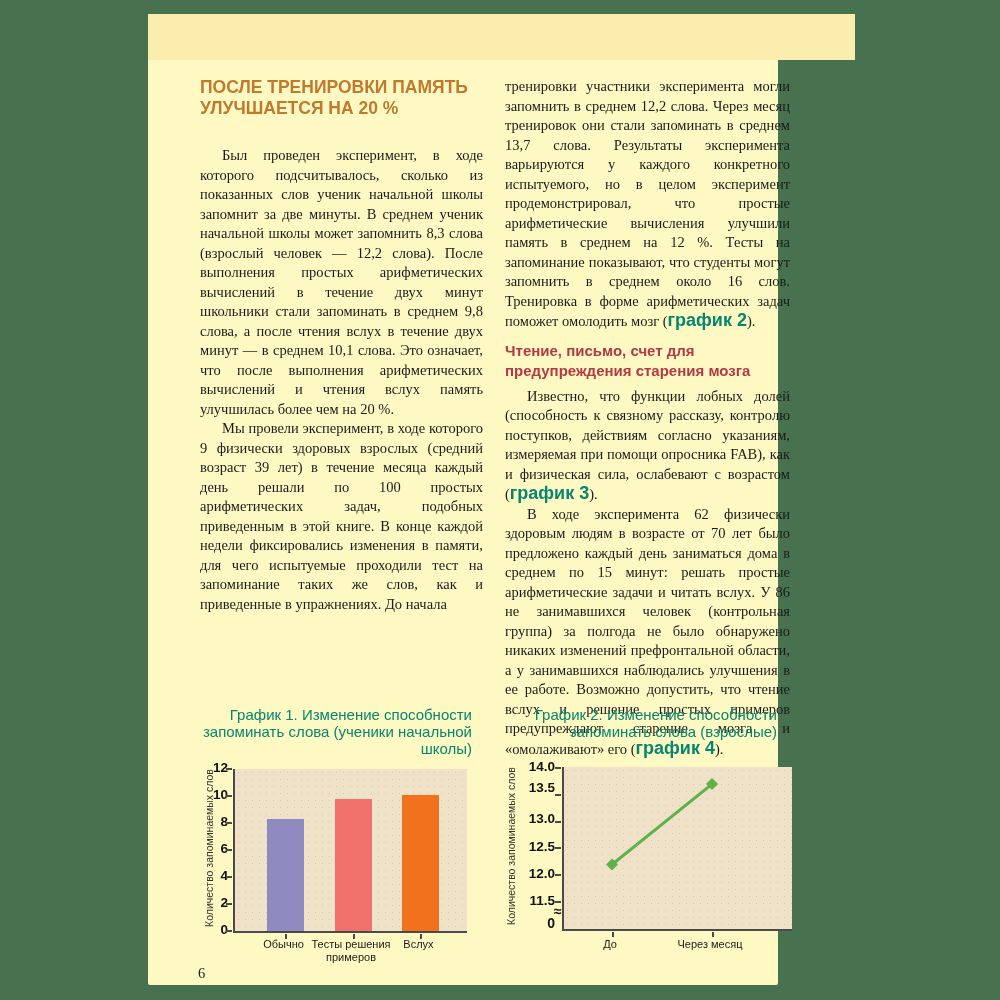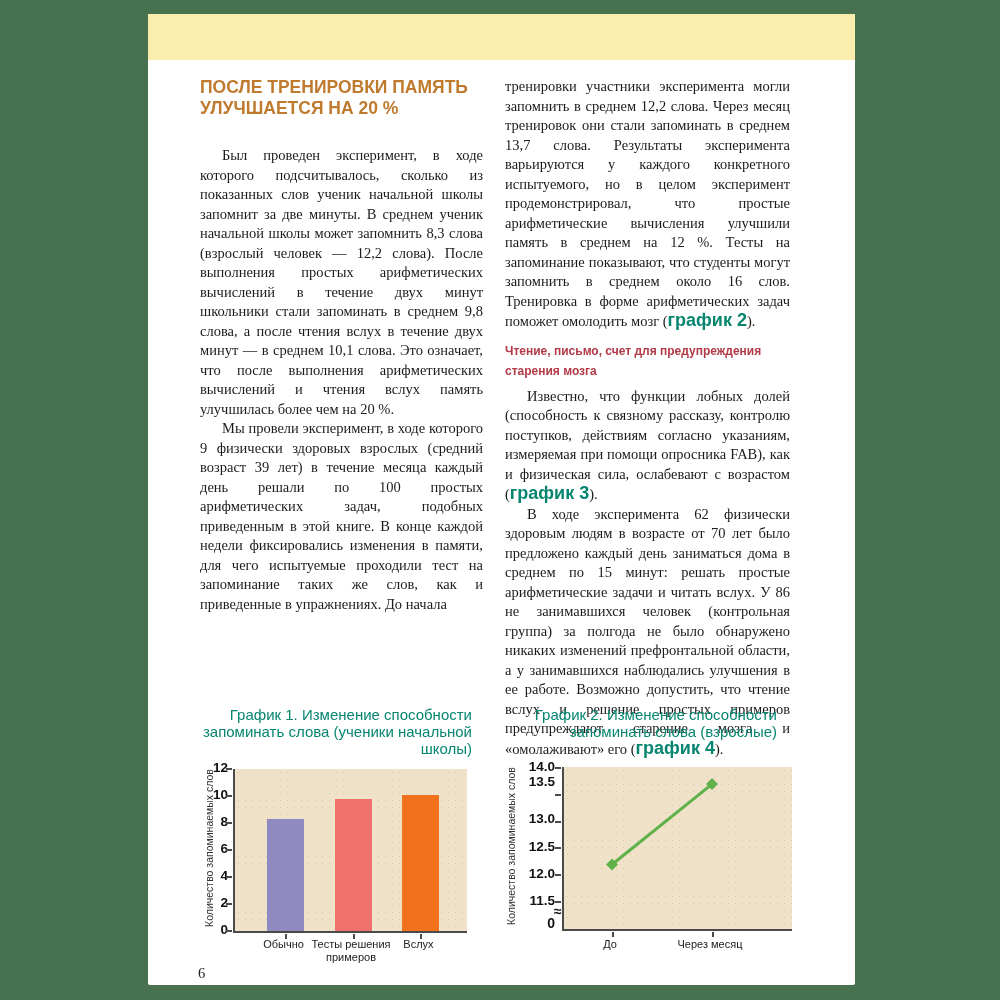--- a/index.html
+++ b/index.html
@@ -3,42 +3,42 @@
 <meta charset="utf-8">
 <style>
   html,body{margin:0;padding:0;}
   body{
     width:1000px;height:1000px;position:relative;
     background:#48724F;
     font-family:"Liberation Sans",sans-serif;
     overflow:hidden;
   }
   .page{
-    position:absolute;left:148px;top:14px;width:707px;height:971px;
-    background:#ffffff;border-radius:2px;
+    position:absolute;left:148px;top:14px;width:630px;height:971px;
+    background:#fef9c3;border-radius:2px;
   }
   .band{
     position:absolute;left:0;top:0;width:707px;height:46px;
     background:#FBEDAD;
   }
   .col{position:absolute;top:63px;width:283px;}
   .col-left{left:52px;}
   .col-right{left:357px;width:285px;}
   .body-p{
     font-family:"Liberation Serif",serif;
     font-size:14.5px;line-height:19.5px;text-align:justify;
     color:#1b1b1b;margin:0;
   }
   .indent{text-indent:22px;}
   .h-orange{
     font-size:17.5px;line-height:21px;font-weight:bold;
     color:#BF7A2E;margin:0 0 27px 0;text-transform:none;
   }
   .h-red{
-    font-size:12px;line-height:20px;font-weight:bold;
+    font-size:15px;line-height:20px;font-weight:bold;
     color:#B23946;margin:9px 0 6px 0;
   }
   .ref{
     color:#068670;font-family:"Liberation Sans",sans-serif;
     font-weight:bold;font-size:18px;text-decoration:none;cursor:pointer;
   }
   
   .chart{position:absolute;width:300px;height:292px;top:692px;}
   #chart1{left:52px;}
   #chart2{left:357px;}
@@ -139,21 +139,21 @@
         <div class="xlab" style="width: 90px; left: 106px;">Тесты решения примеров</div>
         <div class="xlab" style="width: 90px; left: 173.5px;">Вслух</div>
       </div>
   </div>
 
   <div class="chart" id="chart2">
     <div class="caption">График 2. Изменение способности запоминать слова (взрослые)</div>
     <div class="ytitle">Количество запоминаемых слов</div>
     <div class="yticks" id="c2-yticks">
         <div class="ylab" style="top: -8px;">14.0</div>
-        <div class="ylab" style="top: 7px;">13.5</div>
+        <div class="ylab" style="top: 13px;">13.5</div>
         <div class="ylab" style="top: 44px;">13.0</div>
         <div class="ylab" style="top: 72.4px;">12.5</div>
         <div class="ylab" style="top: 99.2px;">12.0</div>
         <div class="ylab" style="top: 126px;">11.5</div>
         <div class="zlab" style="top: 148px;">0</div>
       </div>
     <div class="plot" id="c2-plot">
         <div class="ymark" style="top: 0px;"></div>
         <div class="ymark" style="top: 26.8px;"></div>
         <div class="ymark" style="top: 53.6px;"></div>

